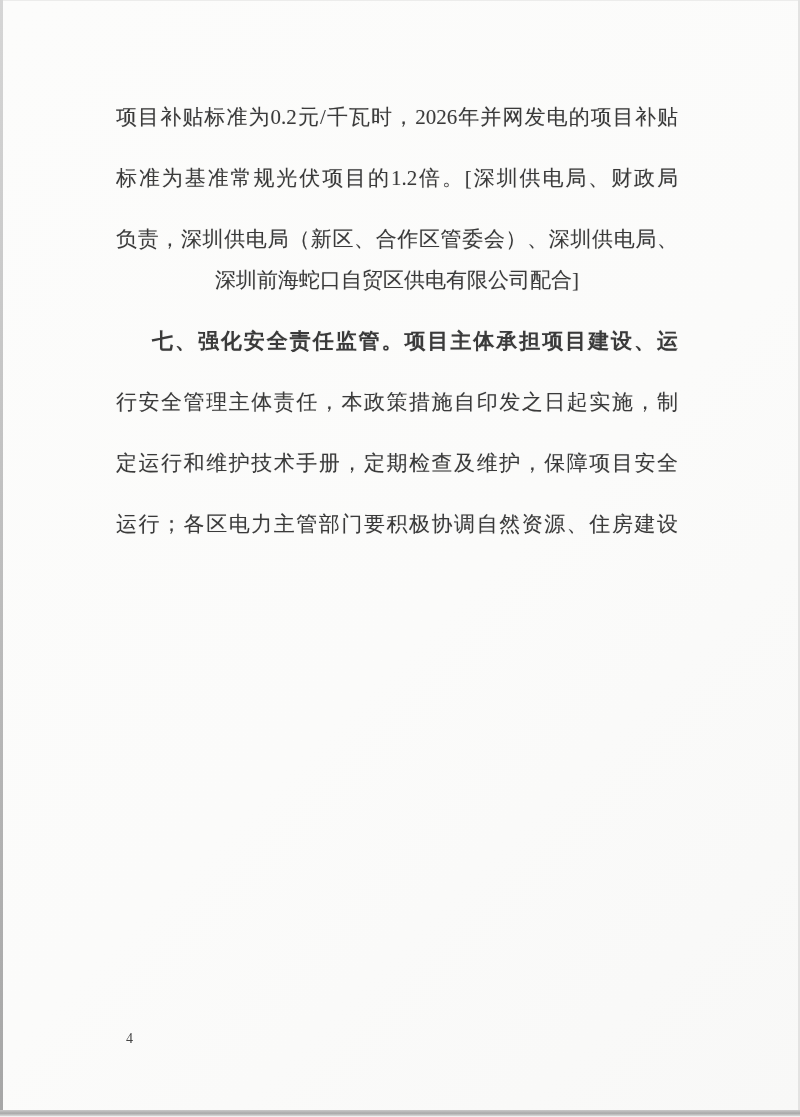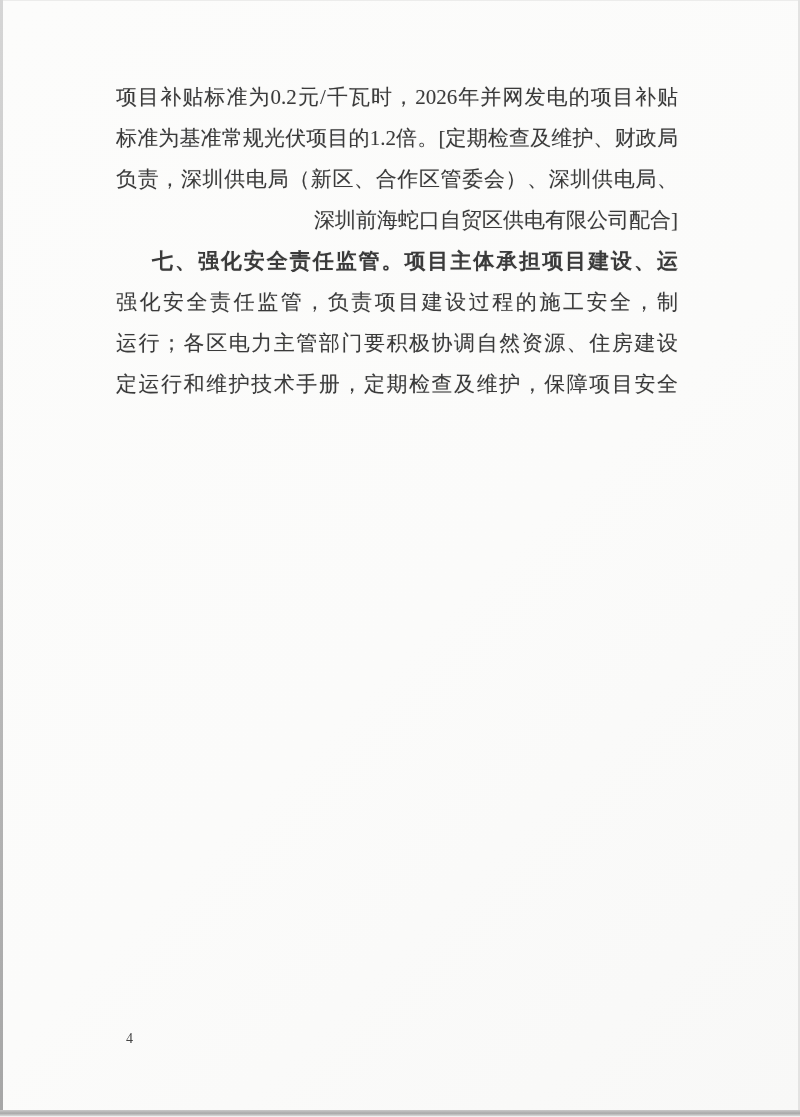--- a/index.html
+++ b/index.html
@@ -50,26 +50,27 @@
     font-size: 21px;
     color: #3a3a3a;
     text-shadow: 0 0 1px rgba(90, 90, 90, 0.28);
   }
   .paragraph { }
   .line {
     height: 41px;
     line-height: 41px;
     overflow: hidden;
     white-space: nowrap;
-    text-align: right;
+    text-align: center;
   }
   .line.fill {
     white-space: normal;
     text-align: justify;
     text-align-last: justify;
+    margin-top: 20px;
   }
   .line.fill::after {
     content: "";
     display: inline-block;
     width: 100%;
     height: 0;
     line-height: 0;
     vertical-align: top;
   }
   .line.indent { text-indent: 36px; font-weight: bold; }
@@ -85,29 +86,29 @@
 <body>
 
 <div class="scan-page">
   <div class="edge-top"></div>
   <div class="edge-left"></div>
   <div class="edge-right"></div>
 
   <div class="text-block">
       <div class="paragraph">
         <div class="line fill">项目补贴标准为0.2元/千瓦时，2026年并网发电的项目补贴</div>
-        <div class="line fill">标准为基准常规光伏项目的1.2倍。[定期检查及维护、财政局</div>
+        <div class="line fill">标准为基准常规光伏项目的1.2倍。[深圳供电局、财政局</div>
         <div class="line fill">负责，深圳供电局（新区、合作区管委会）、深圳供电局、</div>
         <div class="line">深圳前海蛇口自贸区供电有限公司配合]</div>
       </div>
       <div class="paragraph">
         <div class="line fill indent">七、强化安全责任监管。项目主体承担项目建设、运</div>
-        <div class="line fill">强化安全责任监管，负责项目建设过程的施工安全，制</div>
+        <div class="line fill">行安全管理主体责任，本政策措施自印发之日起实施，制</div>
+        <div class="line fill">定运行和维护技术手册，定期检查及维护，保障项目安全</div>
         <div class="line fill">运行；各区电力主管部门要积极协调自然资源、住房建设</div>
-        <div class="line fill">定运行和维护技术手册，定期检查及维护，保障项目安全</div>
       </div>
       <div class="paragraph">
       </div>
     </div>
 
   <div class="page-number">4</div>
 
   <div class="edge-bottom"></div>
   <div class="edge-bottom-under"></div>
 </div>

